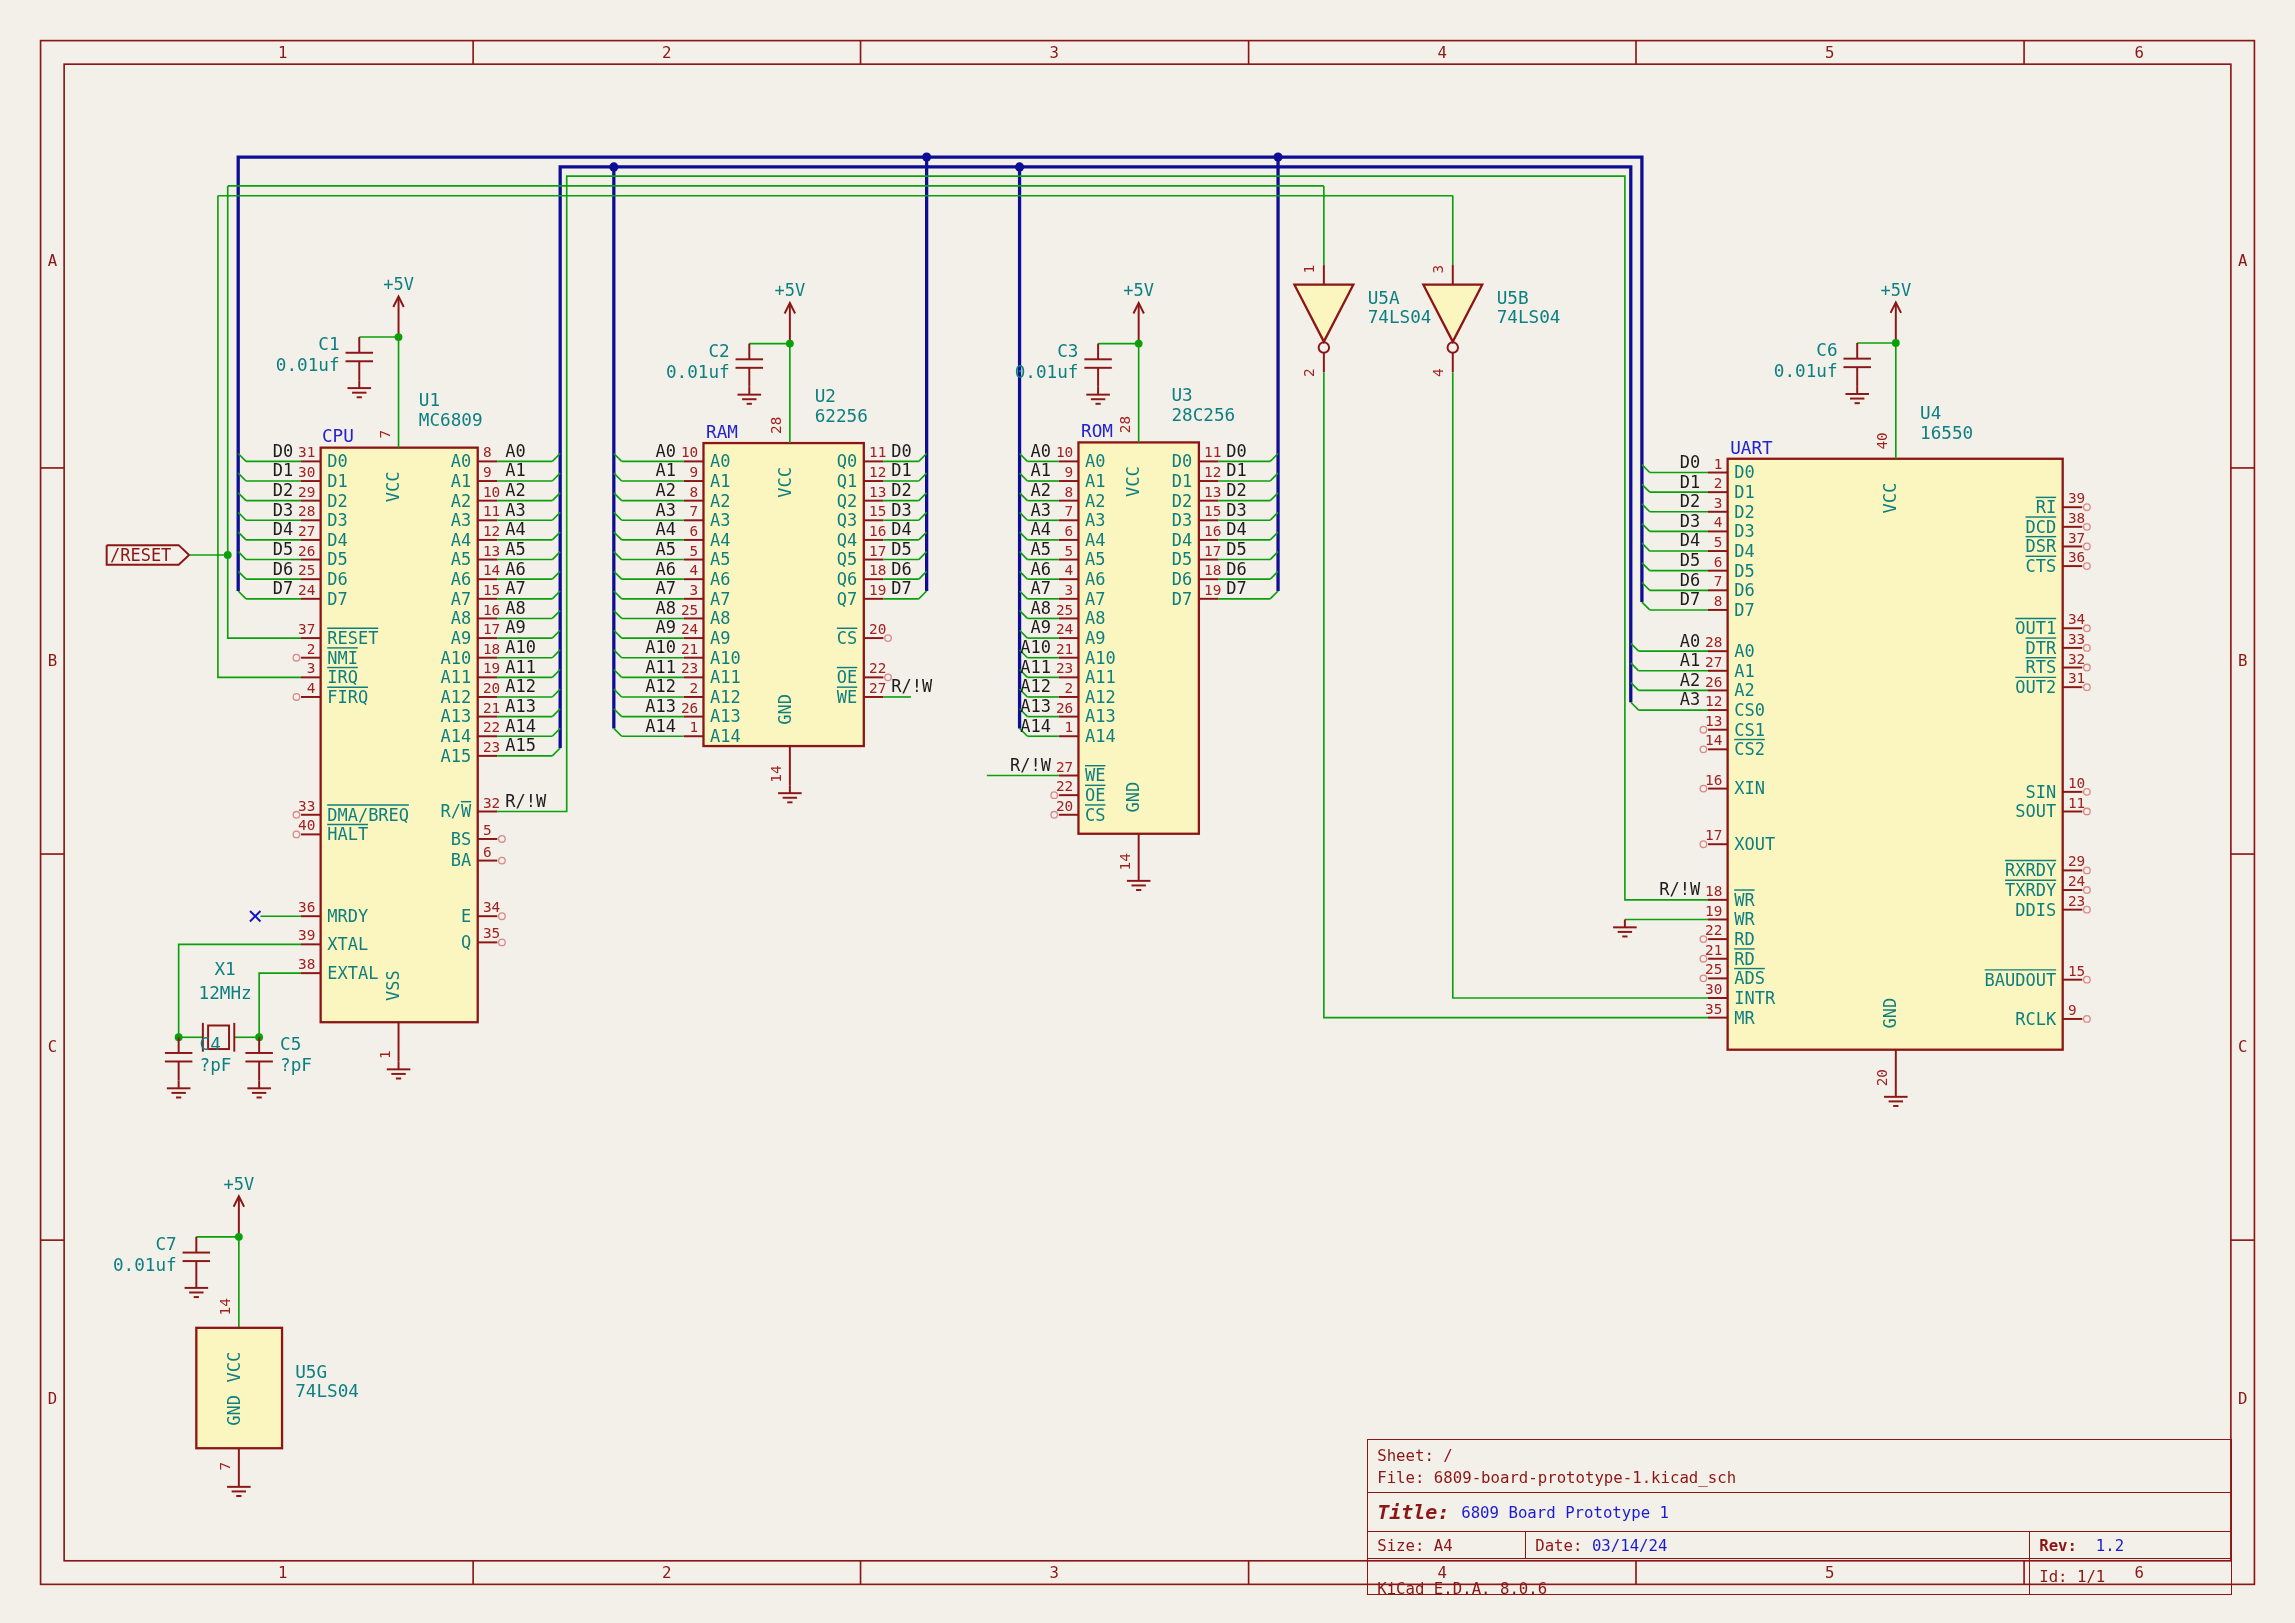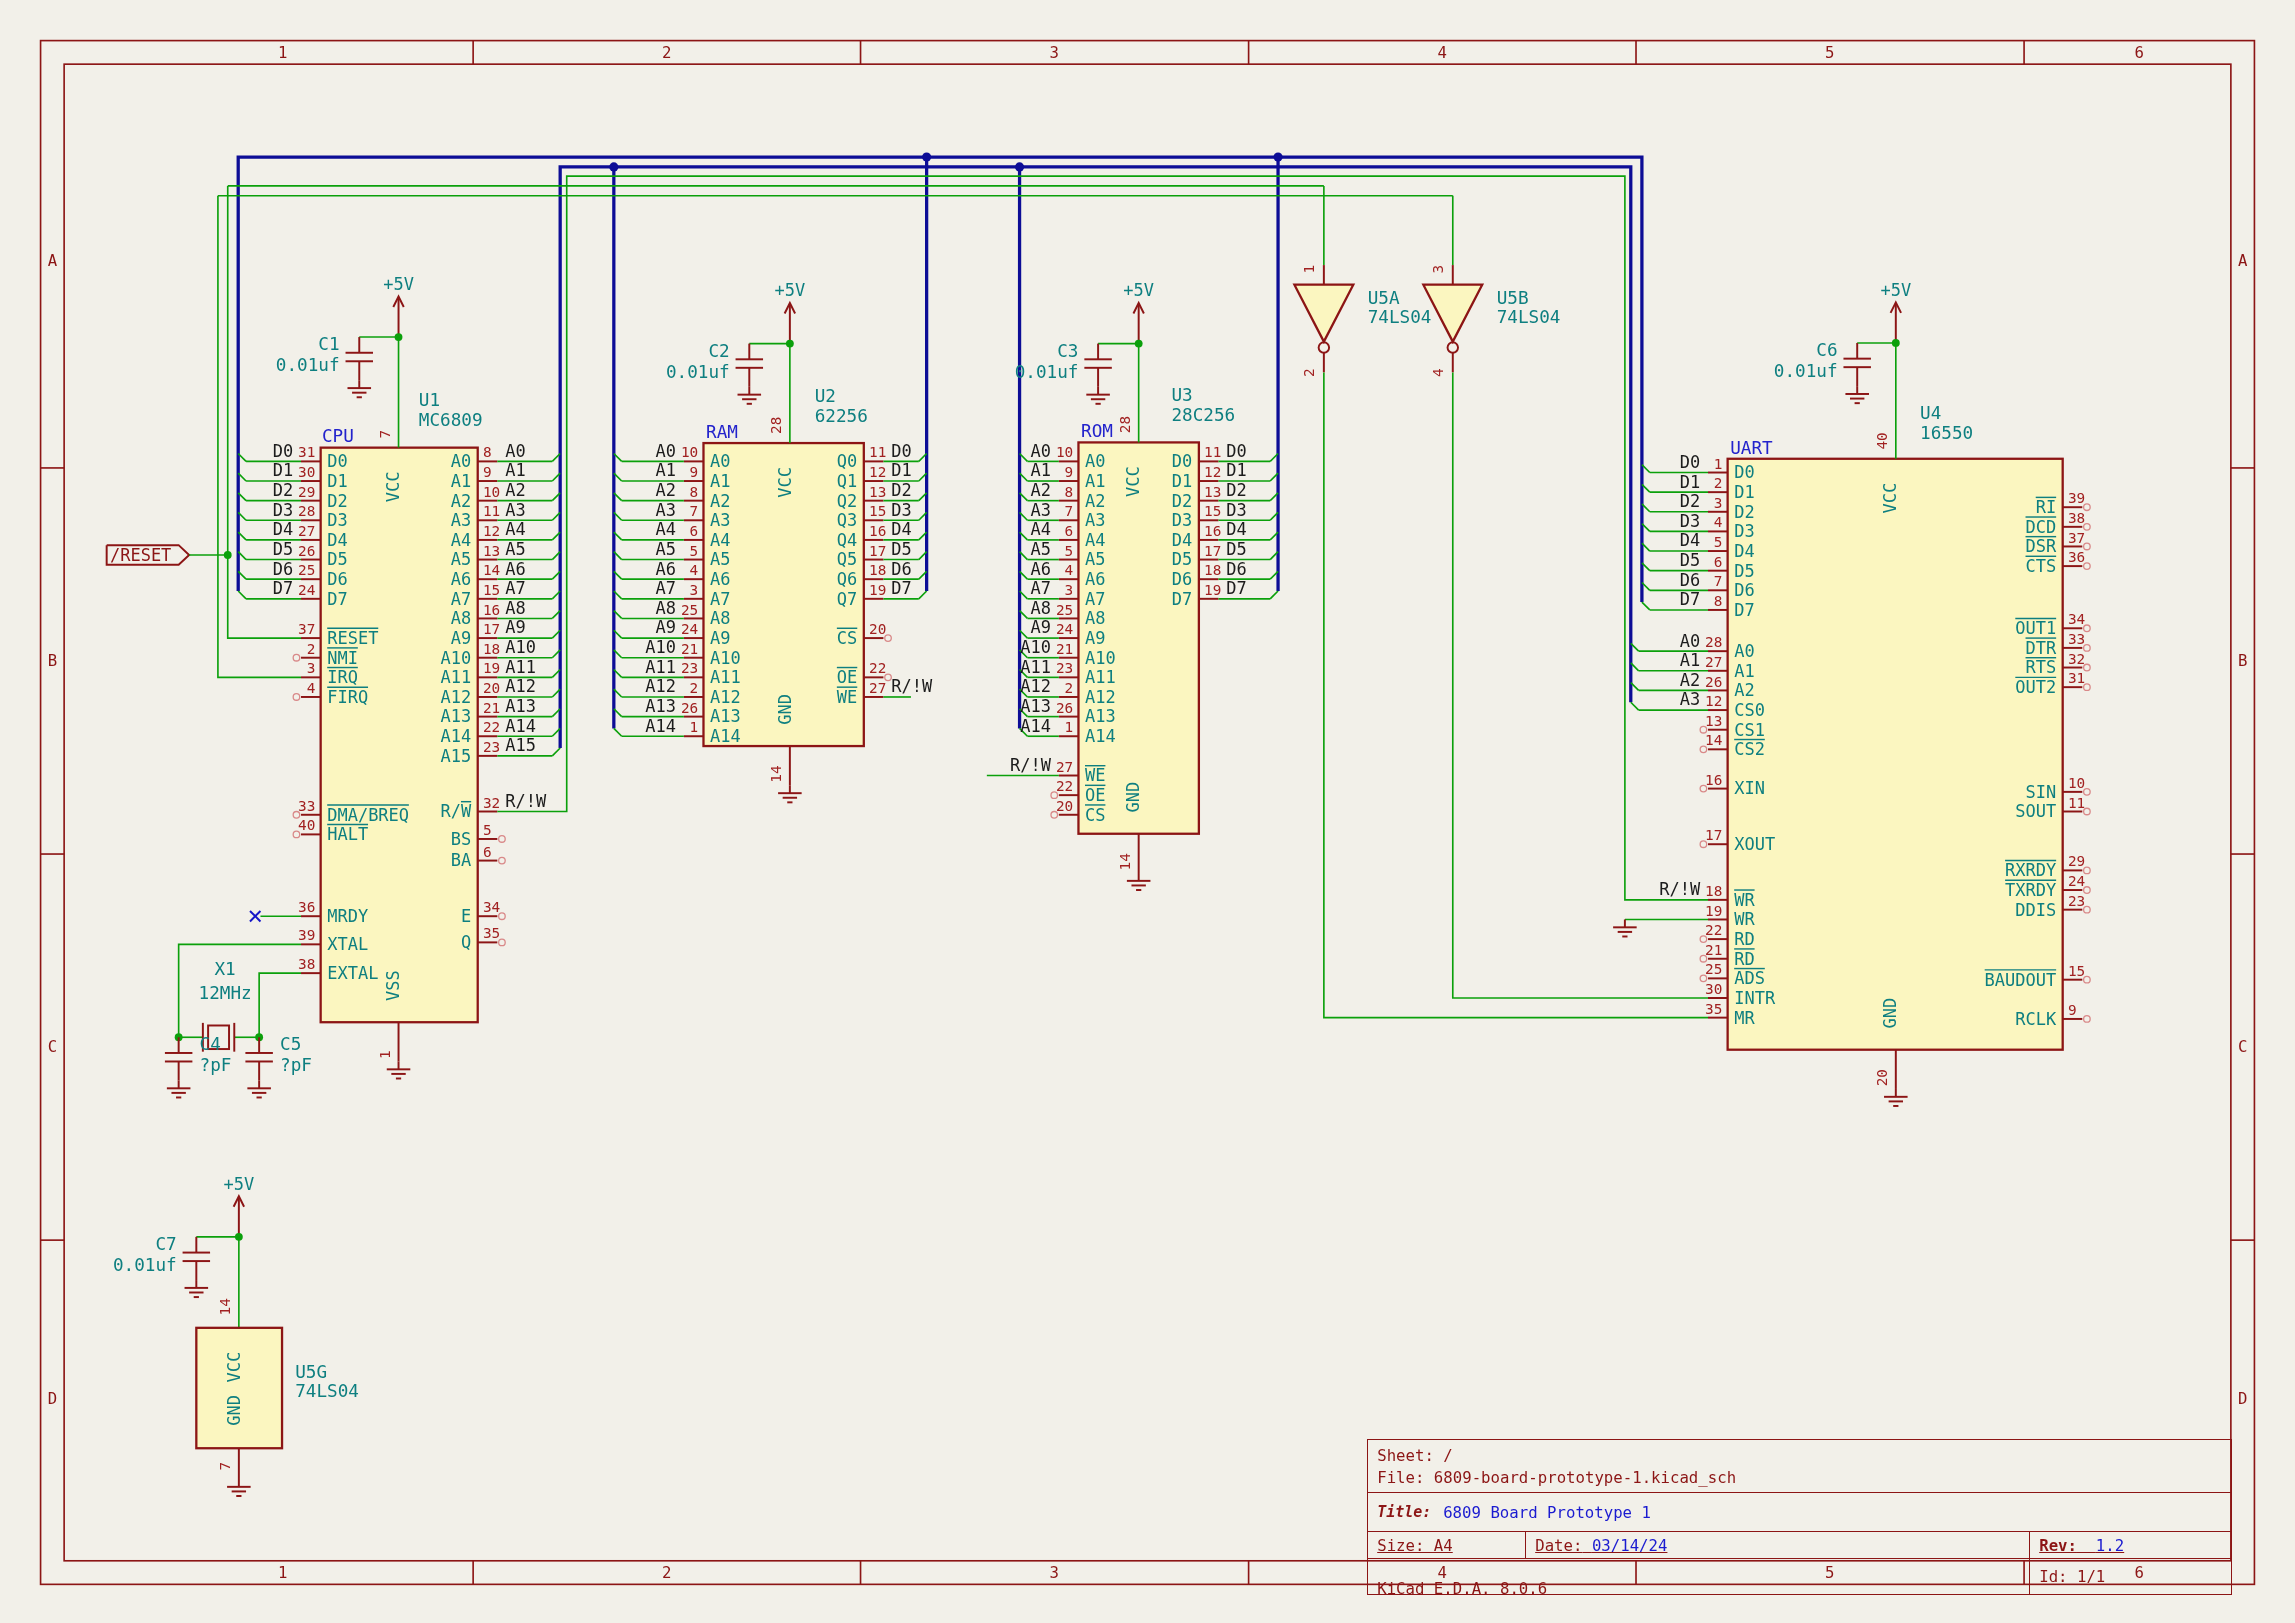--- a/index.html
+++ b/index.html
@@ -25,24 +25,24 @@
   .t-pwr{fill:#0e7f80;font-size:26px;}
   .bar{stroke:#0e7f80;stroke-width:2.2;}
   .frame{stroke:#8c1515;stroke-width:2.5;fill:none;}
   
   #titleblock{position:absolute;left:1367px;top:1439px;width:865px;height:156px;
     border:1.3px solid #8c1515;box-sizing:border-box;font-family:"DejaVu Sans Mono","Liberation Mono",monospace;
     color:#8c1515;font-size:15.7px;}
   #titleblock .row{box-sizing:border-box;border-bottom:1.3px solid #8c1515;padding-left:9.2px;}
   #tb-r1{height:53px;padding-top:5.2px;line-height:22px;}
   #tb-r2{height:39px;display:flex;align-items:center;}
-  #tb-r3{height:27px;display:flex;padding-left:0 !important;text-decoration:underline;}
+  #tb-r3{height:27px;display:flex;padding-left:0 !important;}
   #tb-r4{height:35px;display:flex;border-bottom:none !important;padding-left:0 !important;}
   .tb-cell{box-sizing:border-box;padding-left:9.2px;display:flex;align-items:center;}
-  .tb-title-label{font-weight:bold;font-style:italic;font-size:15px;margin-right:11.8px;}
+  .tb-title-label{font-weight:bold;font-style:italic;font-size:20px;margin-right:11.8px;}
   .tb-blue{color:#1b1bd0;}
   .tb-bold{font-weight:bold;}
 </style>
 </head>
 <body>
 
 <div id="page">
   <svg id="sch" viewBox="0 0 3507 2480">
       <rect x="62" y="62" width="3383" height="2359" class="frame"></rect>
       <rect x="98" y="98" width="3311" height="2287" class="frame"></rect>

